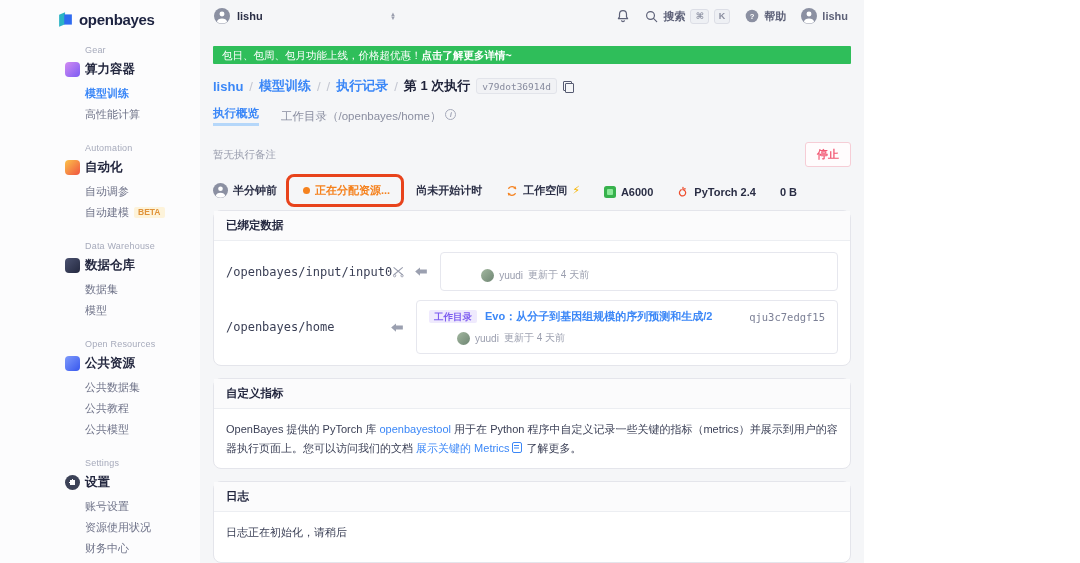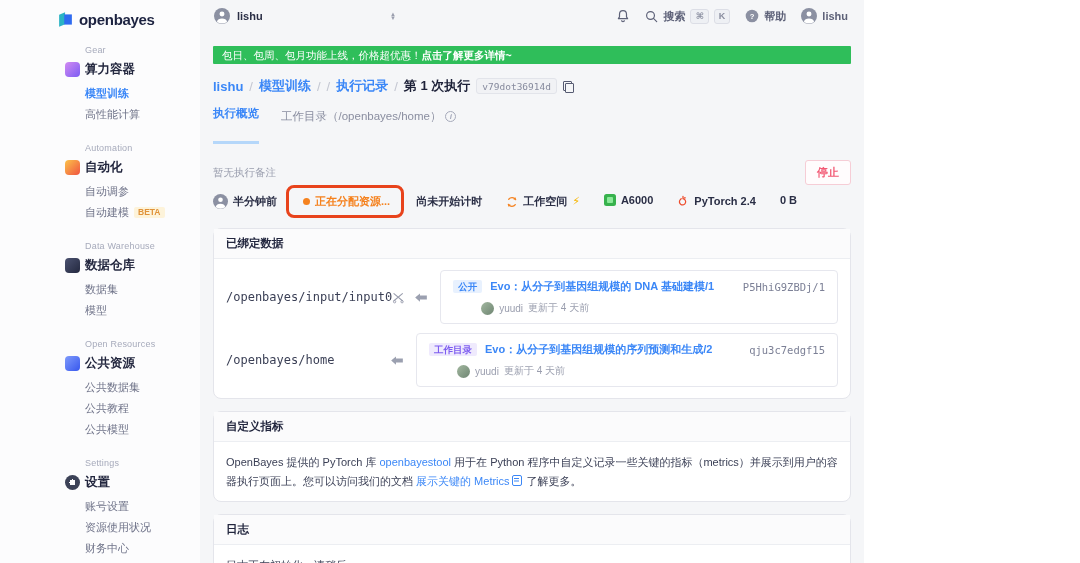--- a/index.html
+++ b/index.html
@@ -51,31 +51,31 @@
   .crumb-sep { color:#c3c6d1; font-weight:normal; }
   .crumb-current { color:#1d2138; }
   .version-tag { font-family:"DejaVu Sans Mono",monospace; font-size:9.5px; font-weight:normal; color:#878b9e; background:#f1f2f5; border:1px solid #e2e4ea; border-radius:3px; padding:1.5px 5px; }
   .copy-icon { width:10px; height:11px; position:relative; display:inline-block; cursor:pointer; }
   .copy-icon::before,.copy-icon::after { content:""; position:absolute; width:7px; height:8px; border:1.2px solid #565b72; border-radius:1px; background:#f5f6f8; }
   .copy-icon::before { left:0; top:0; }
   .copy-icon::after { left:2.5px; top:2.5px; }
 
   
   .tabs { margin-top:11px; display:flex; gap:22px; align-items:flex-end; }
-  .tab { font-size:11.5px; color:#8a8ea0; padding-bottom:20px; cursor:pointer; display:flex; align-items:center; gap:4px; }
+  .tab { font-size:11.5px; color:#8a8ea0; padding-bottom:2px; cursor:pointer; display:flex; align-items:flex-start; gap:4px; }
   .tab.active { color:#3b87f7; font-weight:bold; border-bottom:3px solid #b5d7fa; }
   .info-icon { width:11px; height:11px; border:1px solid #a6aabb; border-radius:50%; font-size:8px; color:#a6aabb; display:inline-flex; align-items:center; justify-content:center; font-style:italic; font-weight:bold; }
 
   
   .note-row { margin-top:16px; display:flex; align-items:center; }
   .note-text { font-size:10.5px; color:#9a9eae; }
   .stop-btn { margin-left:auto; font-size:11px; font-weight:bold; color:#f25873; background:#fffcfd; border:1px solid #f6cdd6; border-radius:3px; padding:4px 11px; cursor:pointer; }
 
   
-  .status-row { margin-top:9px; display:flex; align-items:flex-start; gap:24px; font-size:11px; font-weight:bold; color:#2a2e45; height:22px; }
+  .status-row { margin-top:9px; display:flex; align-items:flex-end; gap:24px; font-size:11px; font-weight:bold; color:#2a2e45; height:22px; }
   .status-item { display:flex; align-items:center; gap:5px; white-space:nowrap; }
   .status-allocating { color:#f5821f; position:relative; padding:0 2px; }
   .orange-dot { width:7px; height:7px; border-radius:50%; background:#f5821f; display:inline-block; }
   .annotation { position:absolute; left:-15px; right:-12px; top:-9px; bottom:-9px; border:3px solid #e8431c; border-radius:8px; pointer-events:none; }
   .bolt { color:#f7b500; font-size:11px; }
   .chip-icon { width:12px; height:12px; border-radius:2.5px; background:#37b24d; position:relative; display:inline-block; }
   .chip-icon::after { content:""; position:absolute; inset:3px; background:#8ce99a; border-radius:1px; }
 
   
   .card { margin-top:12px; background:#ffffff; border:1px solid #e4e5eb; border-radius:8px; }
@@ -353,25 +353,20 @@
                       <line x1="16" y1="4" x2="3" y2="15" stroke="#9a9eae" stroke-width="1.7" stroke-linecap="round"></line>
                       <circle cx="4" cy="16.5" r="1.8" fill="none" stroke="#9a9eae" stroke-width="1.4"></circle>
                       <circle cx="15.5" cy="16.5" r="1.8" fill="none" stroke="#9a9eae" stroke-width="1.4"></circle>
                     </svg>
                   <svg width="14" height="11" viewBox="0 0 20 16">
                       <path d="M1.5 8 L8.5 2 L8.5 5.2 L18.5 5.2 L18.5 10.8 L8.5 10.8 L8.5 14 Z" fill="#9ba0b0"></path>
                     </svg>
                 </span>
               </div>
               <div class="inner-card">
-                <div class="inner-top">
-                  <span class="badge badge-blue">公开</span>
-                  <span class="data-link">Evo：从分子到基因组规模的 DNA 基础建模/1</span>
-                  <span class="data-id">P5HhiG9ZBDj/1</span>
-                </div>
                 <div class="inner-owner">
                   <span class="mini-avatar"></span>
                   <span>yuudi</span>
                   <span>更新于 4 天前</span>
                 </div>
               </div>
             </div>
 
             <div class="data-row">
               <div class="path-col">

